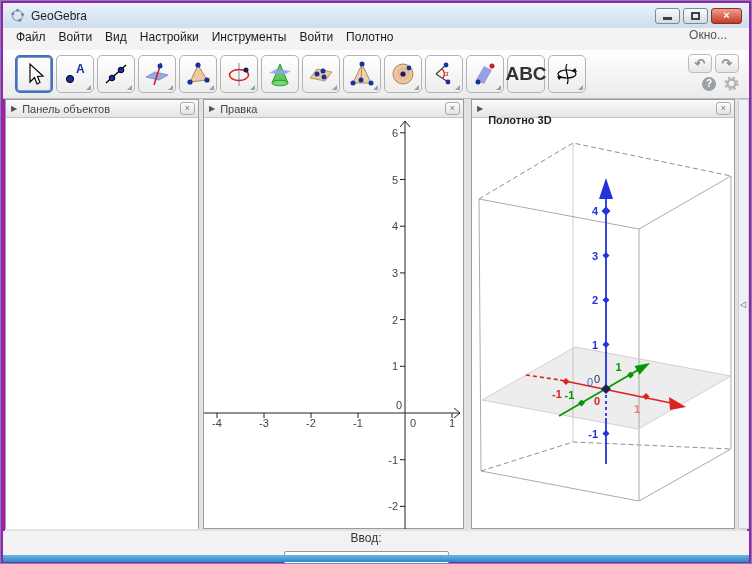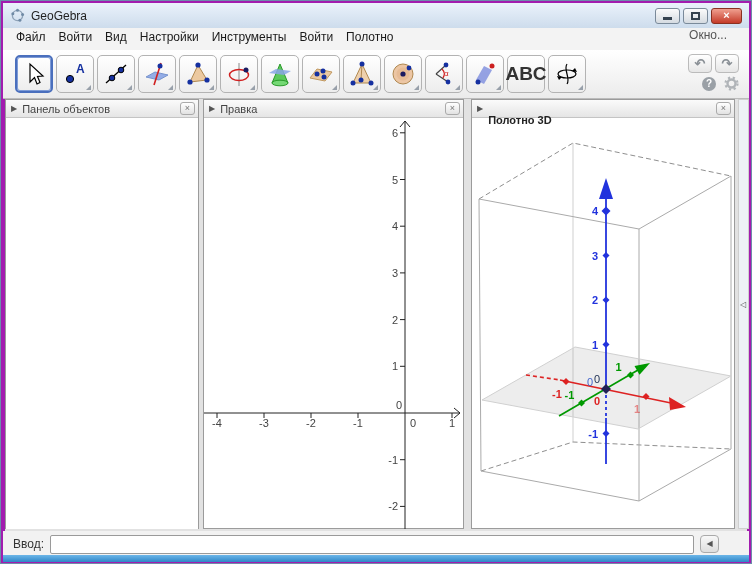--- a/index.html
+++ b/index.html
@@ -55,21 +55,21 @@
   .panel-close{margin-left:auto;width:15px;height:13px;border:1px solid #aaa;border-radius:3px;
     background:linear-gradient(#fff,#e2e2e2);font-size:9px;line-height:11px;text-align:center;color:#777;}
   .panel-body{width:100%;height:411px;background:#fff;}
   svg.canvas{display:block;}
   svg text{font-family:"Liberation Sans",sans-serif;}
   .splitter-strip{position:absolute;left:733px;top:0;bottom:2px;width:11px;
     background:#eef2f6;border:1px solid #cfcfcf;}
   .splitter-strip span{position:absolute;top:200px;left:1px;font-size:8px;color:#555;}
   
   .inputbar{position:absolute;left:2px;right:2px;top:530px;height:26px;background:#f2f2f2;
-    display:flex;align-items:center;padding:0 30px 0 10px;gap:6px;}
+    display:flex;align-items:center;padding:0 30px 0 10px;gap:6px;flex-direction:column;}
   .inputbar label{font-size:12px;color:#333;}
   .inputbar input{flex:1;height:19px;border:1px solid #9a9a9a;border-radius:2px;background:#fff;
     font-size:12px;padding:0 4px;font-family:"Liberation Sans",sans-serif;}
   .input-help{width:19px;height:18px;border:1px solid #aaa;border-radius:4px;padding:0;
     background:linear-gradient(#f8f8f8,#dedede);font-size:8px;color:#555;line-height:1;}
 </style>
 </head>
 <body>
 
 <div class="window">

